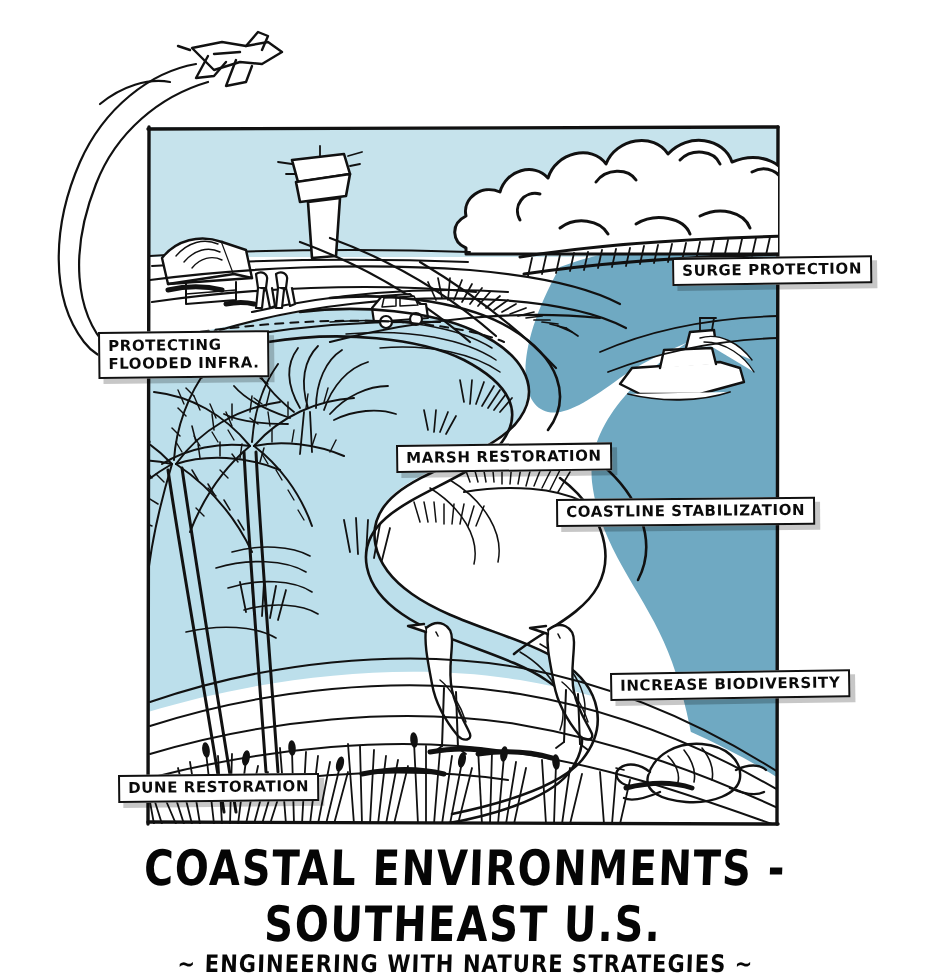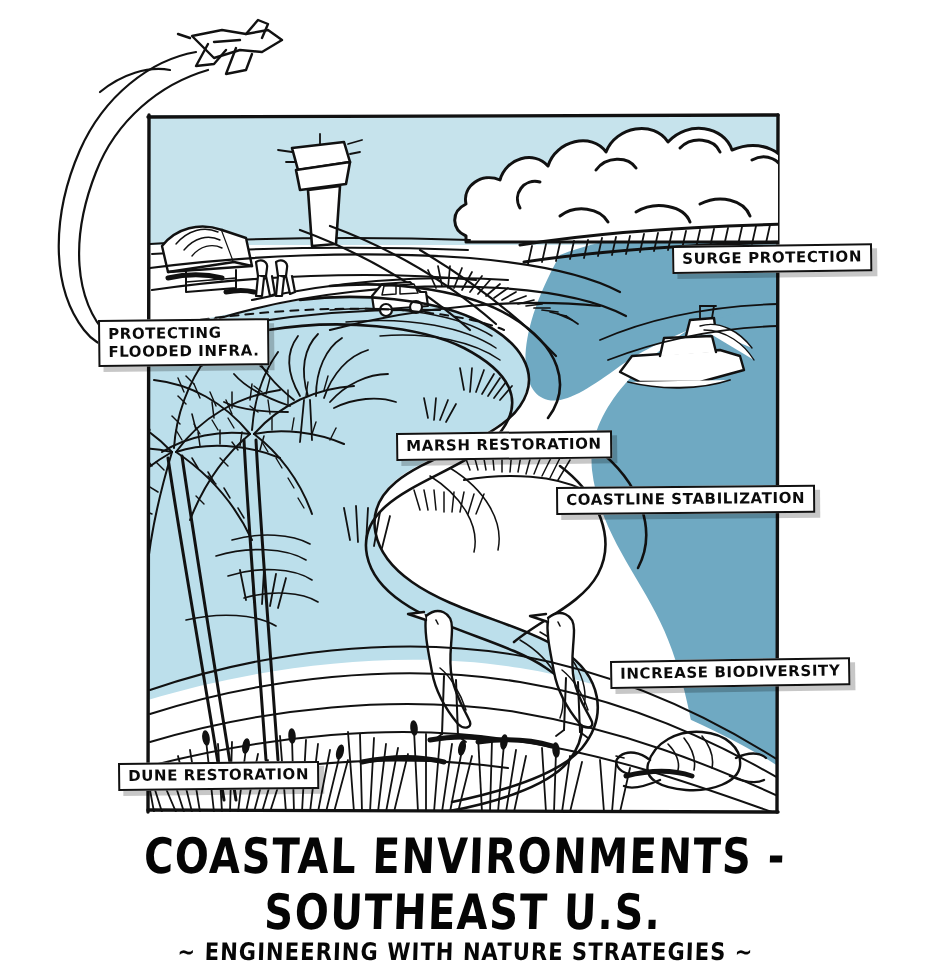--- a/index.html
+++ b/index.html
@@ -9,21 +9,21 @@
   }
   body {
     width: 932px;
     height: 973px;
     position: relative;
     overflow: hidden;
     font-family: "DejaVu Sans", sans-serif;
   }
   #illustration-root {
     position: absolute;
-    left: 0; top: 0;
+    left: 0; top: 12px;
     width: 932px;
     height: 865px;
   }
   svg.scene {
     position: absolute;
     left: 0; top: 0;
     width: 932px;
     height: 973px;
     display: block;
   }

